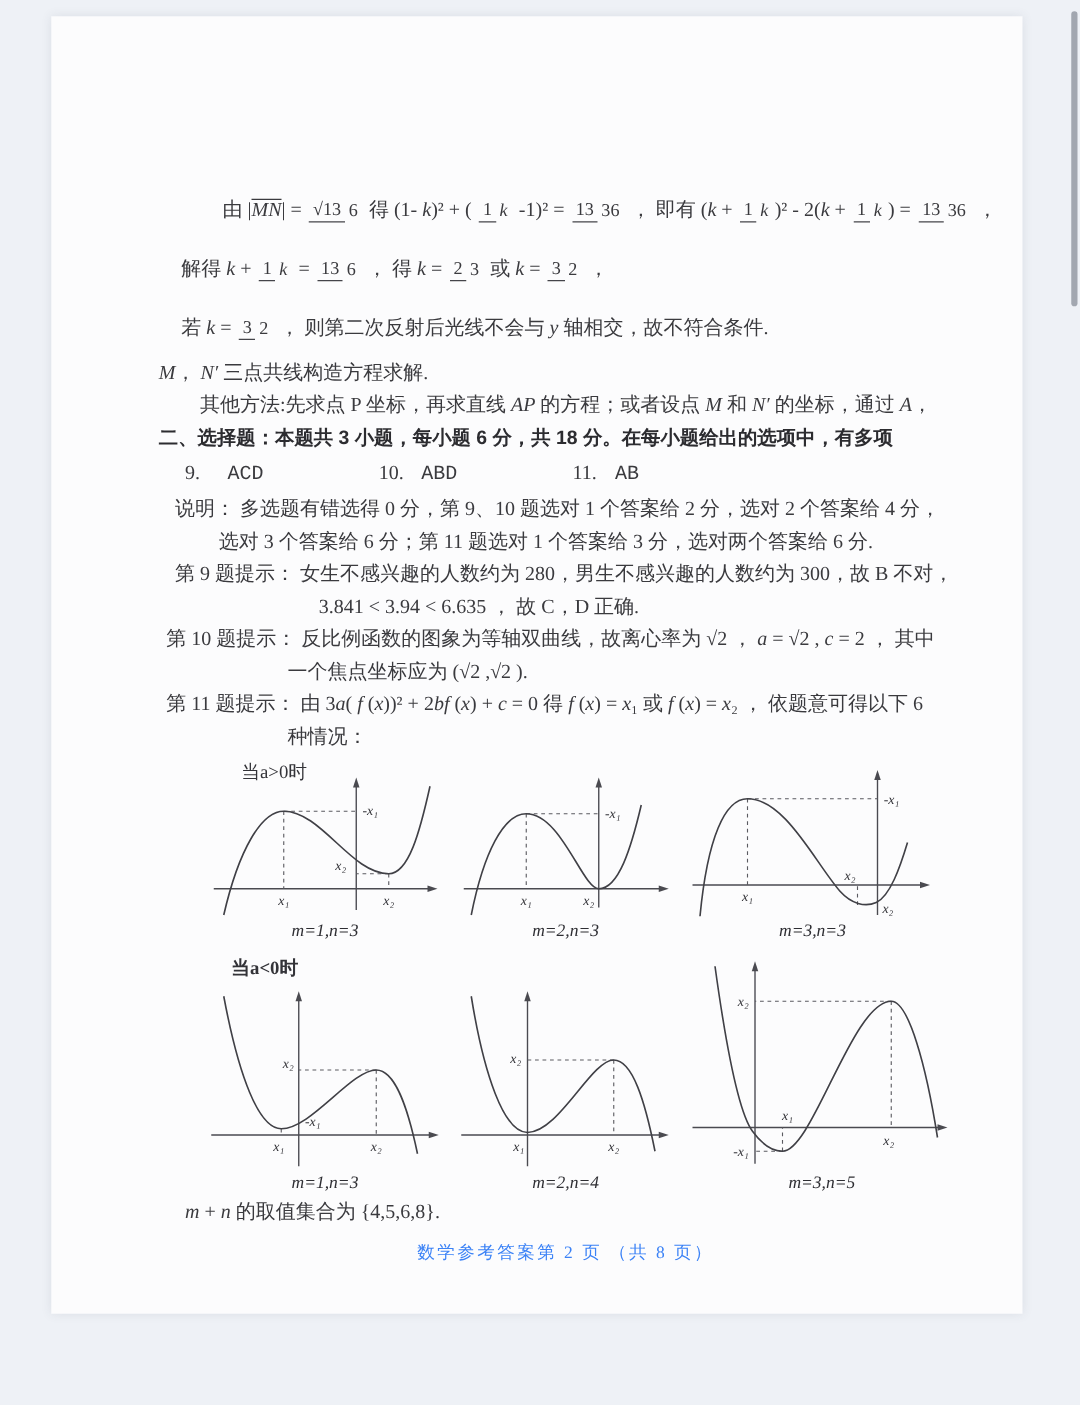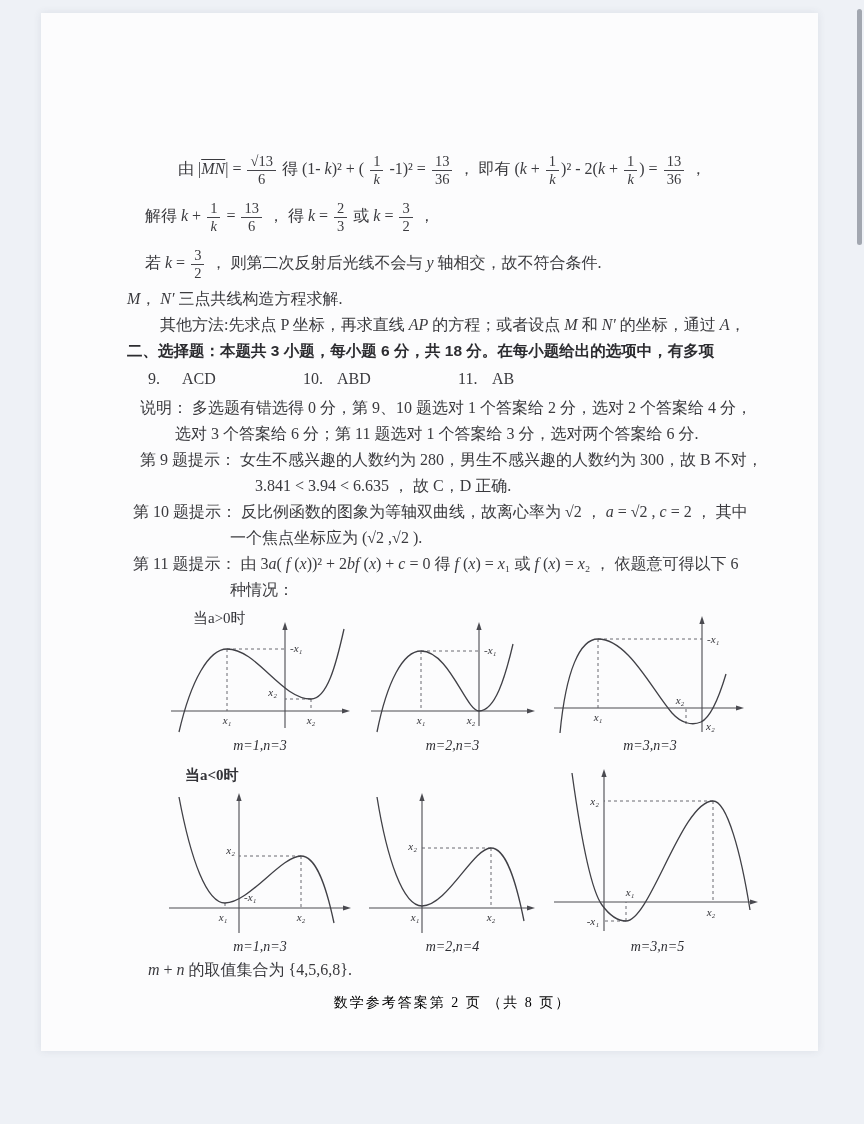--- a/index.html
+++ b/index.html
@@ -22,62 +22,62 @@
     position:absolute; right:2px; top:9px; width:5px; height:236px;
     background:#a2a7b0; border-radius:3px;
   }
   .content {
     position:absolute; left:86px; top:132px; right:40px;
     font-size:16px; line-height:24px; white-space:nowrap;
   }
   i { font-style:italic; font-family:"Liberation Serif","DejaVu Serif",serif; }
   .ov { text-decoration:overline; }
   .frac {
-    display:inline-flex; flex-direction:column; align-items:center;
+    display:inline-flex; flex-direction:row; align-items:center;
     vertical-align:middle; font-size:14.5px; line-height:1.15;
     margin:0 2px; text-align:center;
   }
   .frac .num { border-bottom:1px solid #44444a; padding:0 3px; }
   .frac .den { padding:0 3px; }
   .frac .it { font-style:italic; }
   .mrow { height:47px; line-height:47px; }
   .trow { line-height:25px; margin-bottom:1px; }
   .brow {
     font-family:"Liberation Sans","DejaVu Sans",sans-serif;
     font-weight:bold; color:#2c2c30; line-height:26px; margin-bottom:2px;
     font-size:15.5px;
   }
   .ml0{margin-left:0} .ml6{margin-left:6px} .ml13{margin-left:13px}
   .ml18{margin-left:18px} .ml21{margin-left:21px} .ml33{margin-left:33px}
   .ml35{margin-left:35px} .ml48{margin-left:48px} .ml51{margin-left:51px}
   .ml103{margin-left:103px} .ml128{margin-left:128px}
   .answers { display:flex; margin-left:21px; line-height:26px; margin-bottom:3px; }
   .answers .q { width:34px; }
-  .answers .a { font-family:Liberation Serif, serif; }
+  .answers .a { font-family:Liberation Mono, monospace; }
   .answers .grp { display:flex; width:155px; }
   .figrow { position:relative; display:flex; align-items:flex-end; gap:10px; margin-left:38px; }
   .figrow-a { margin-top:8px; }
   .figrow-b { margin-top:10px; }
   .fig-heading {
     position:absolute; font-size:15px; color:#333338; z-index:2;
     font-family:"Liberation Serif","DejaVu Serif",serif;
   }
   .fig-heading-a { left:28px; top:-4px; }
   .fig-heading-b { left:20px; top:-2px;font-weight:bold; }
   .graph { display:flex; flex-direction:column; align-items:center; }
   .graph svg { display:block; }
   .cap { font-style:italic; font-size:14px; color:#2e2e33; line-height:18px; margin-top:1px; }
   .axis { stroke:#4a4a50; stroke-width:1.1; fill:none; }
   .curve { stroke:#404046; stroke-width:1.3; fill:none; }
   .dash { stroke:#5a5a60; stroke-width:0.9; fill:none; stroke-dasharray:3 3; }
   .arr { fill:#4a4a50; }
   .glab { font:italic 11px "Liberation Serif","DejaVu Serif",serif; fill:#333338; }
   .mn-line { margin-top:1px; line-height:26px; }
   .footer {
-    margin-top:8px; text-align:center; font-size:14px; color:#000000;
+    margin-top:8px; text-align:center; font-size:14px; color:#3b82f6;
     letter-spacing:2px;
   }
 </style>
 </head>
 <body>
 
 <div class="screen">
 
   <div class="paper">
     <div class="content">

